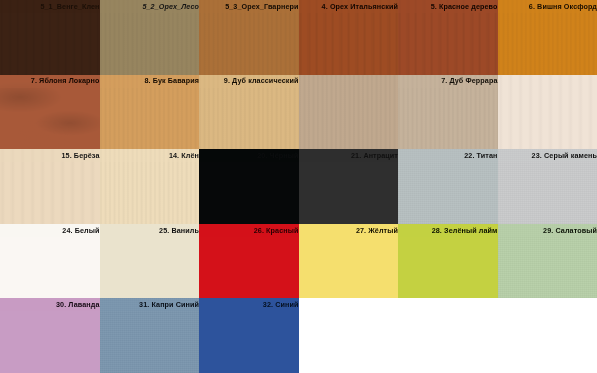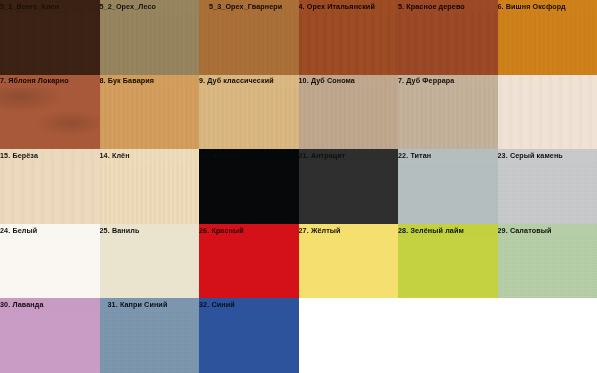--- a/index.html
+++ b/index.html
@@ -26,21 +26,21 @@
   .cell .tex{
     position:absolute;
     inset:0;
   }
   .cell .band{
     position:absolute;
     left:0;right:0;top:0;
     height:13px;
     display:flex;
     align-items:center;
-    justify-content:flex-start;
+    justify-content:flex-end;
     z-index:3;
   }
   .cell .lbl{
     font-size:7.2px;
     font-weight:bold;
     line-height:1;
     letter-spacing:0.1px;
     white-space:nowrap;
     color:#111111;
     text-align:center;
@@ -108,21 +108,21 @@
       <div class="tex" style="background: rgb(60, 34, 20);"></div>
       <div class="grain-v2"></div>
       <div class="band" style="background: rgba(58, 33, 18, 0.55);">
         <span class="lbl" style="color: rgb(27, 15, 7);">5_1_Венге_Клен</span>
       </div>
     </div>
     <div class="cell">
       <div class="tex" style="background: rgb(151, 133, 95);"></div>
       <div class="grain-v"></div>
       <div class="band" style="background: rgba(151, 133, 95, 0.55);">
-        <span class="lbl" style="color: rgb(20, 20, 20);">5_2_Орех_Лесо</span>
+        <span class="lbl" style="color: rgb(20, 20, 20); font-style: italic;">5_2_Орех_Лесо</span>
       </div>
     </div>
     <div class="cell">
       <div class="tex" style="background: rgb(171, 112, 56);"></div>
       <div class="grain-v"></div>
       <div class="band" style="background: rgba(171, 112, 56, 0.5);">
         <span class="lbl" style="color: rgb(18, 11, 4); padding-left: 10px;">5_3_Орех_Гварнери</span>
       </div>
     </div>
     <div class="cell">
@@ -163,23 +163,20 @@
     <div class="cell">
       <div class="tex" style="background: rgb(219, 184, 130);"></div>
       <div class="grain-v"></div>
       <div class="band" style="background: rgba(219, 184, 130, 0.4);">
         <span class="lbl" style="color: rgb(18, 12, 3);">9. Дуб классический</span>
       </div>
     </div>
     <div class="cell">
       <div class="tex" style="background: rgb(192, 168, 142);"></div>
       <div class="grain-v"></div>
-      <div class="band" style="background: rgba(192, 168, 142, 0.4);">
-        <span class="lbl" style="color: rgb(18, 13, 6);">10. Дуб Сонома</span>
-      </div>
     </div>
     <div class="cell">
       <div class="tex" style="background: rgb(197, 178, 155);"></div>
       <div class="grain-v"></div>
       <div class="band" style="background: rgba(197, 178, 155, 0.4);">
         <span class="lbl" style="color: rgb(18, 14, 8);">7. Дуб Феррара</span>
       </div>
     </div>
     <div class="cell">
       <div class="tex" style="background: rgb(240, 227, 214);"></div>

